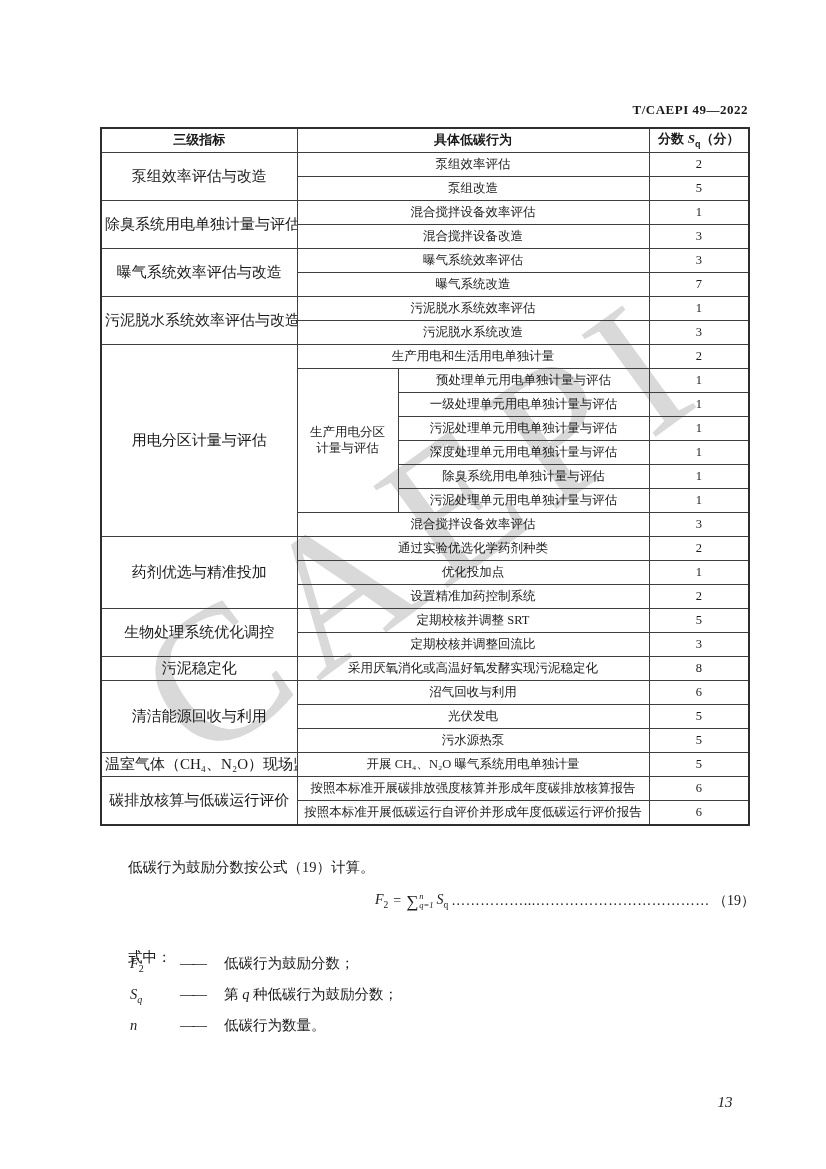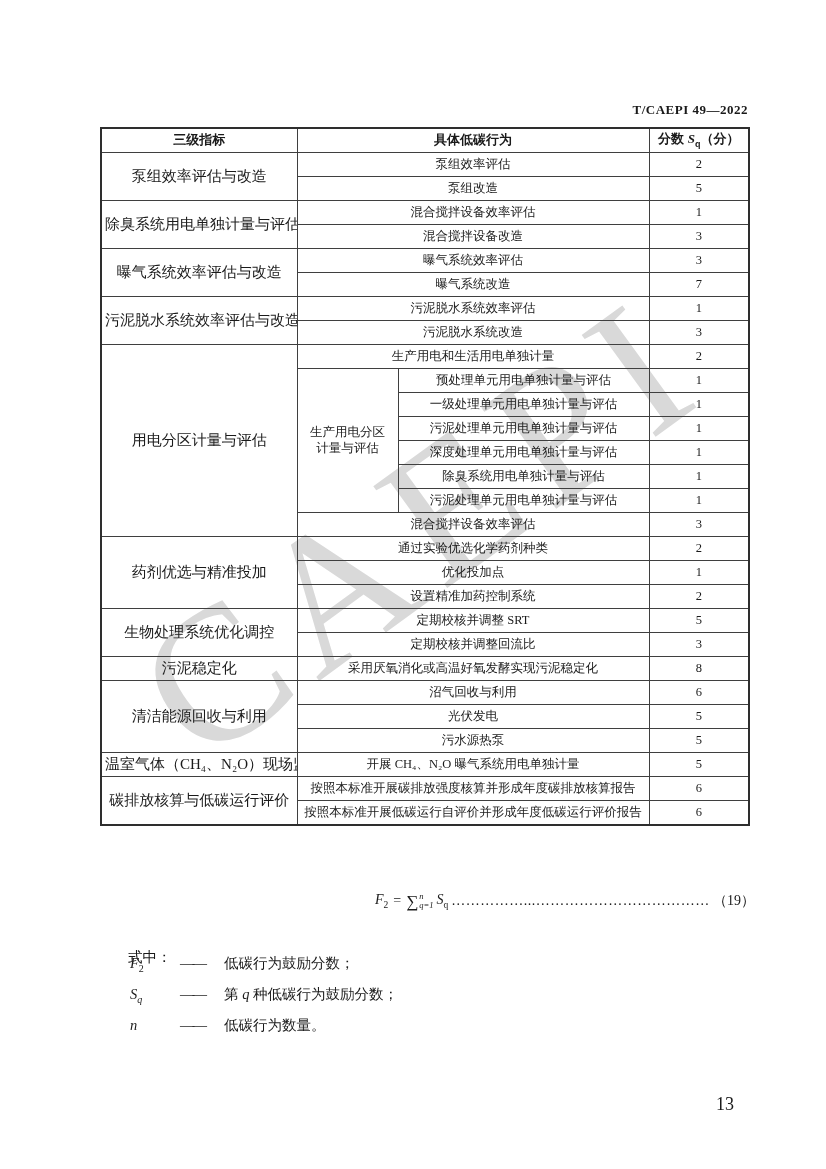--- a/index.html
+++ b/index.html
@@ -52,21 +52,21 @@
   }
   .leader { flex:1; overflow:hidden; white-space:nowrap; margin:0 3px; letter-spacing:.5px; }
   .eq-num { white-space:nowrap;text-align:center; }
   .where { position:absolute; left:128px; top:948px; font-size:14.5px; z-index:1; }
   .definitions { position:absolute; left:130px; top:954px; z-index:1; font-size:14.5px; }
   .def-row { display:flex; align-items:baseline; height:31px; }
   .def-sym { width:50px; }
   .def-sym sub, .def-desc sub { font-size:10px; }
   .def-dash { width:36px; letter-spacing:-2px; margin-right:8px; }
   
-  .page-number { position:absolute; left:705px; top:1094px; width:40px; text-align:center; font-size:18px; z-index:1; }
+  .page-number { position:absolute; left:705px; top:1094px; width:40px; text-align:center; font-size:15px; z-index:1;font-style:italic; }
 </style>
 </head>
 <body>
 
 <div class="page">
 
   <div class="watermark">CAEPI</div>
 
   <div class="doc-code">T/CAEPI 49—2022</div>
 
@@ -206,20 +206,21 @@
           <td class="beh" colspan="2">按照本标准开展碳排放强度核算并形成年度碳排放核算报告</td>
           <td class="score">6</td>
         </tr>
         <tr>
           <td class="beh" colspan="2">按照本标准开展低碳运行自评价并形成年度低碳运行评价报告</td>
           <td class="score">6</td>
         </tr>
       </tbody>
   </table>
 
+  <div class="intro">低碳行为鼓励分数按公式（19）计算。</div>
 
   <div class="formula-line">
     <span><i>F</i><sub>2</sub></span>
     <span class="eq">=</span>
     <span class="sigma">∑</span>
     <span class="supsub">
         <span>n</span>
         <span>q=1</span>
       </span>
     <span><i>S</i><sub>q</sub></span>

